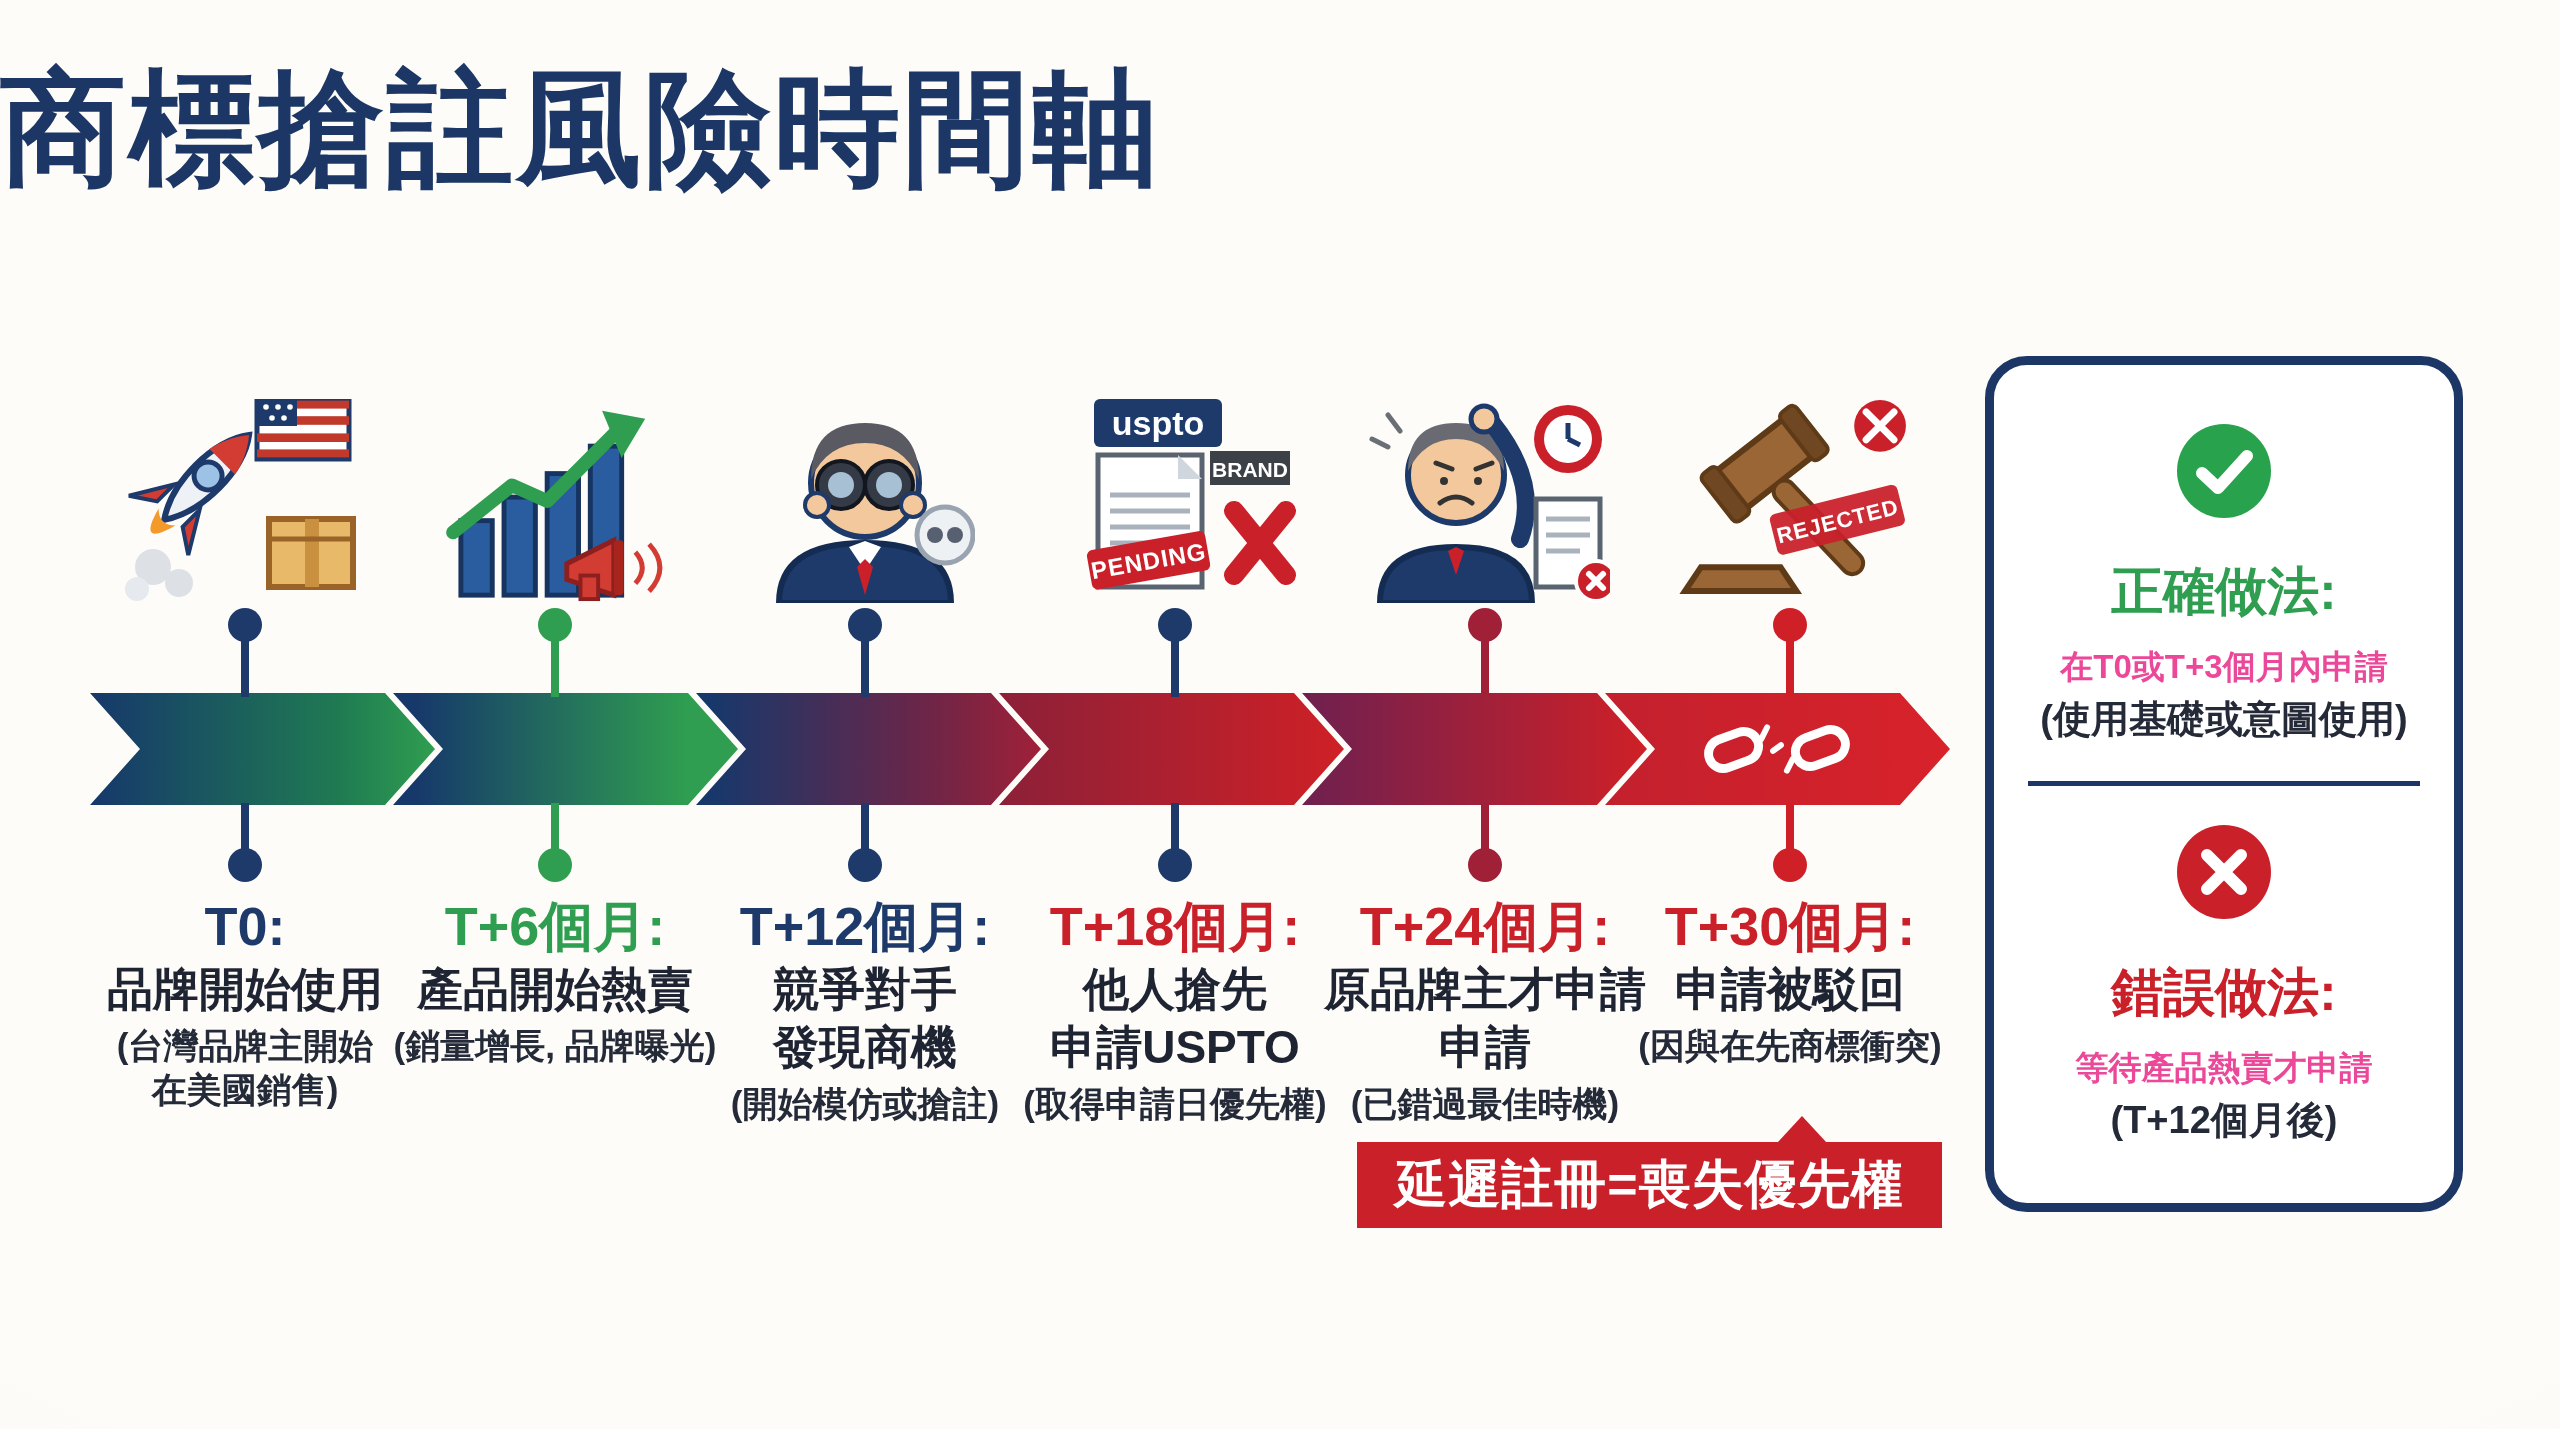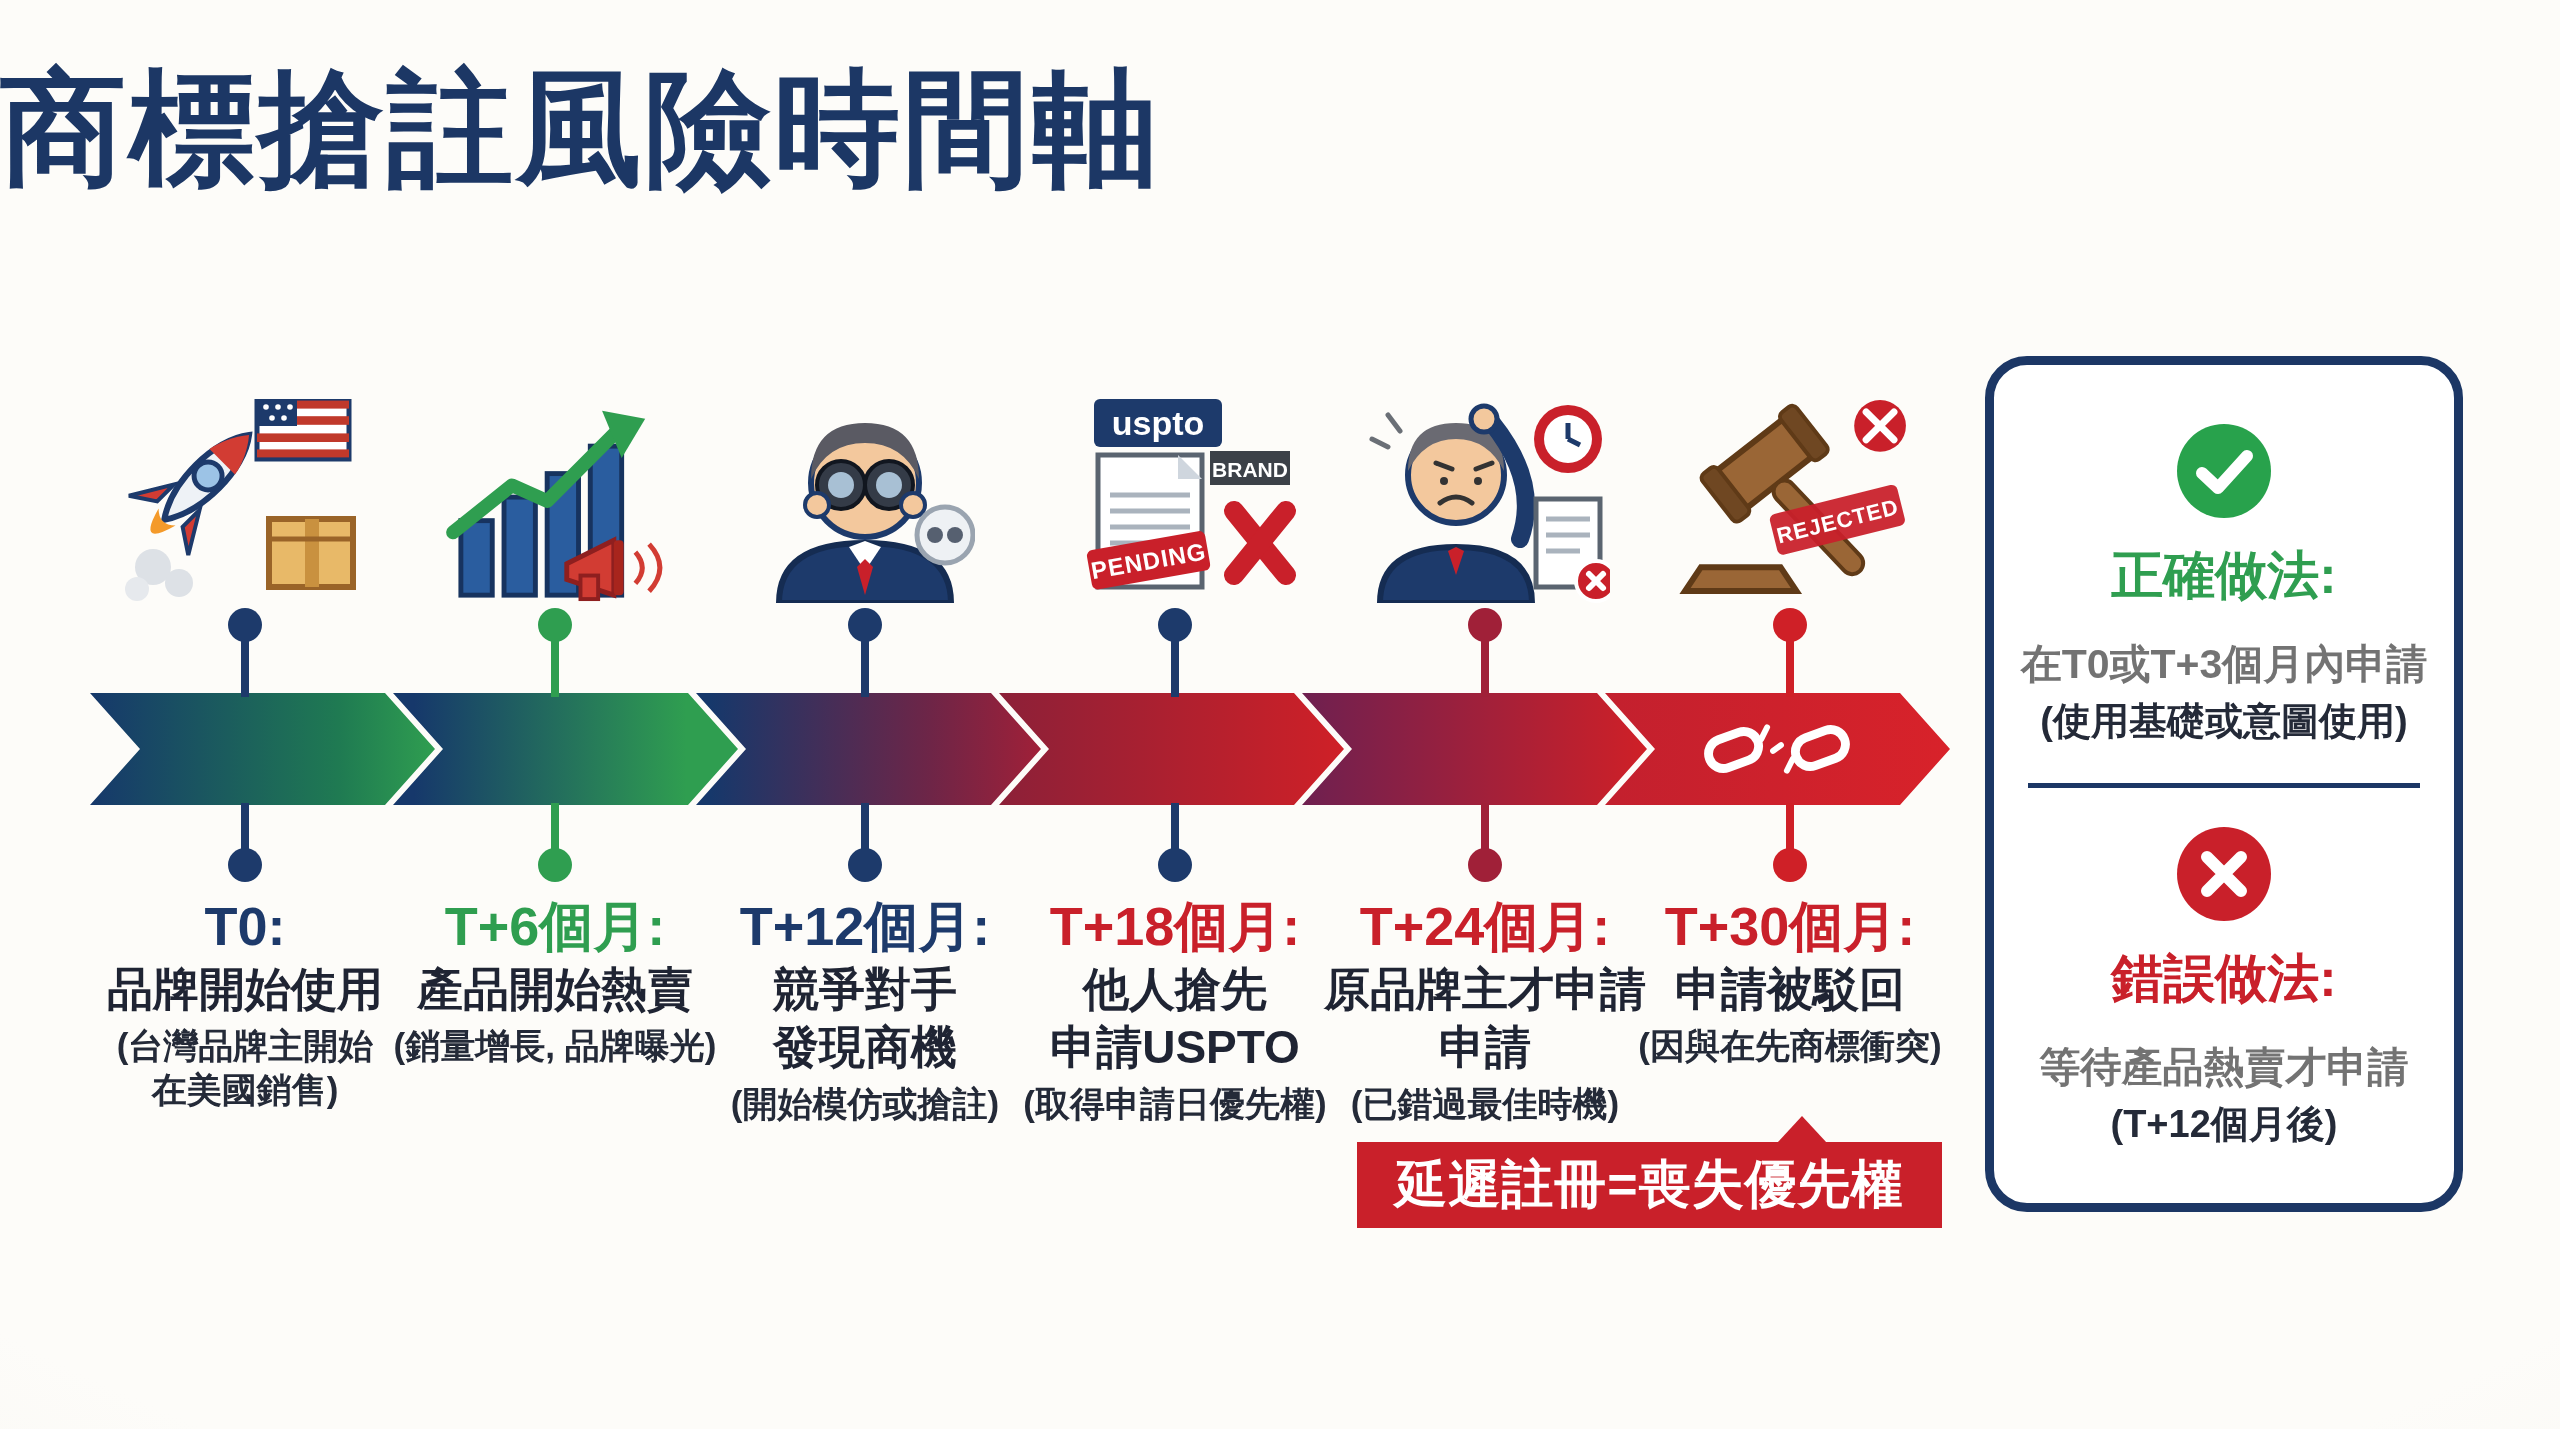--- a/index.html
+++ b/index.html
@@ -50,22 +50,22 @@
              background:#c9202a; display:flex; align-items:center; justify-content:center;margin-left:12px; }
   .callout-text { font-size:52px; font-weight:bold; color:#fff; letter-spacing:1px; }
   .callout-tri { position:absolute; top:-26px; left:420px; width:0; height:0;
                  border-left:25px solid transparent; border-right:25px solid transparent;
                  border-bottom:27px solid #c9202a; }
 
   
   .panel { position:absolute; left:1985px; top:356px; width:478px; height:856px;
            background:#ffffff; border:9px solid #1c3765; border-radius:42px;
            display:flex; flex-direction:column; align-items:center; padding-top:56px; text-align:center; }
-  .p-head { font-size:52px; font-weight:bold; margin-top:20px;text-align:center; }
-  .p-l1 { font-size:41px; font-weight:bold; color:#737373; margin-top:26px; }
+  .p-head { font-size:52px; font-weight:bold; margin-top:36px;text-align:center; }
+  .p-l1 { font-size:33px; font-weight:bold; color:#ec4899; margin-top:18px; }
   .p-l2 { font-size:38px; font-weight:bold; color:#242a38; margin-top:4px; }
   .p-div { width:392px; height:5px; background:#1c3765; margin:36px 0; }
 
   svg text { font-family:"Liberation Sans","DejaVu Sans",sans-serif; font-weight:bold; }
 </style>
 </head>
 <body>
 
 <div class="page">
 

